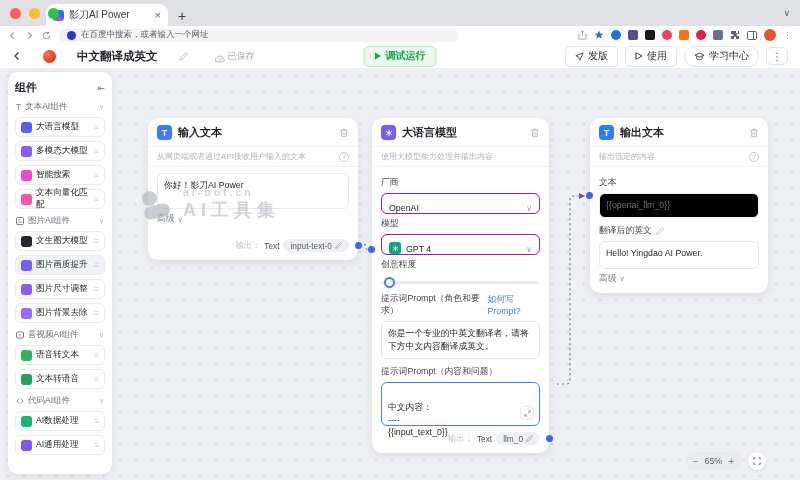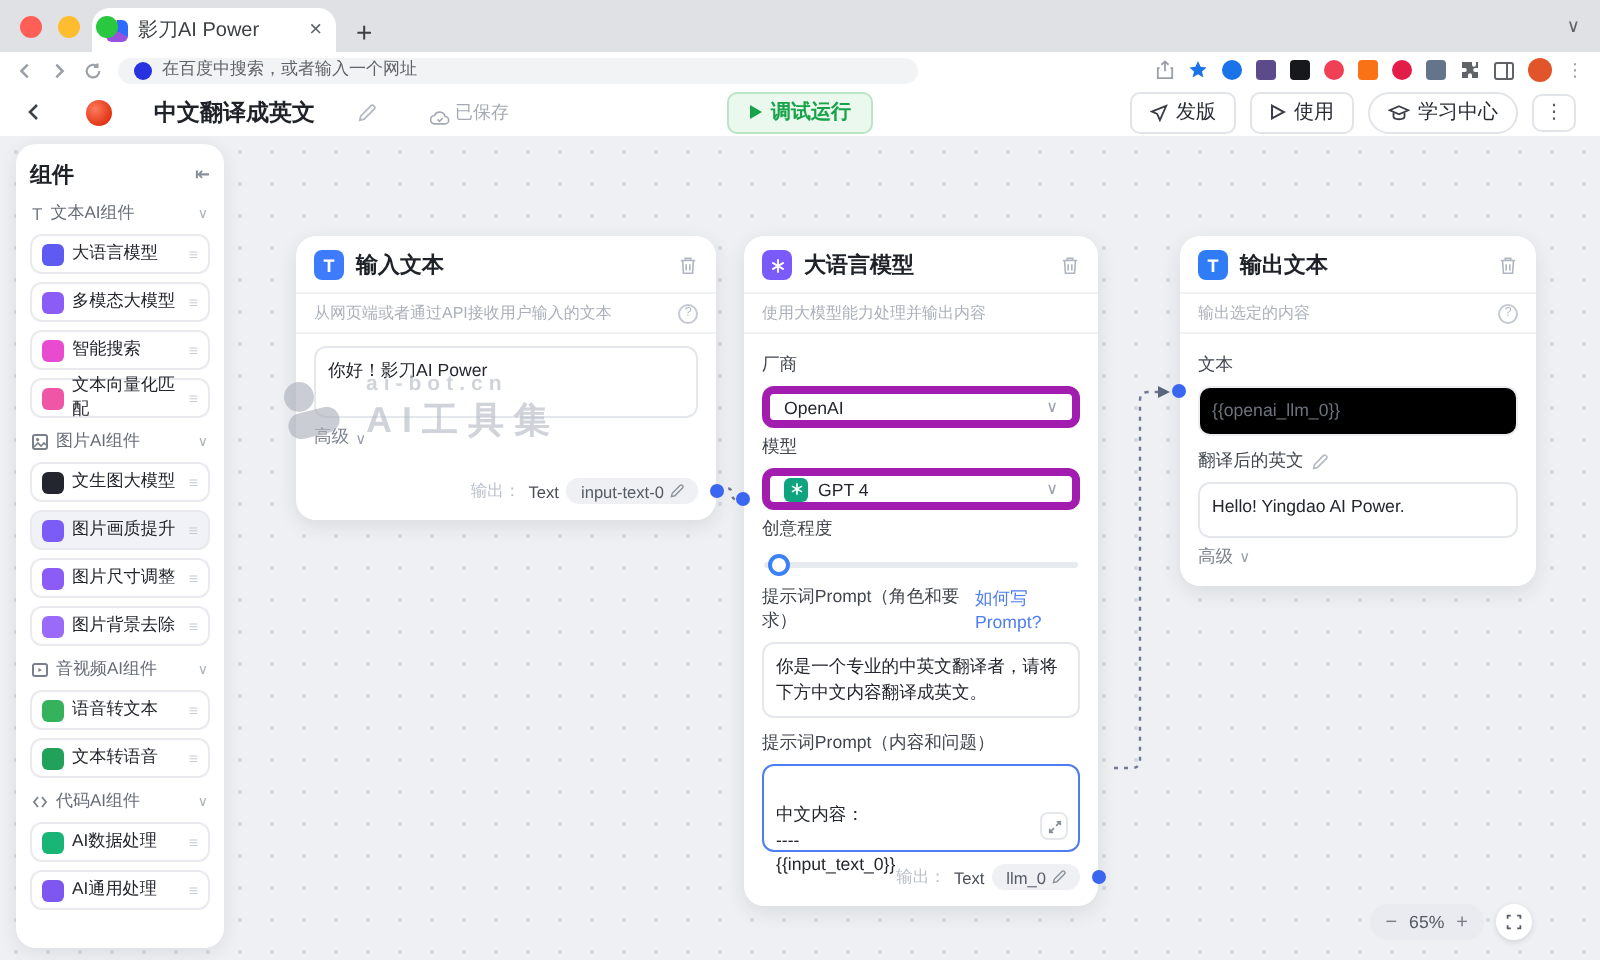--- a/index.html
+++ b/index.html
@@ -79,21 +79,21 @@
          display:flex;align-items:center;justify-content:center;flex:none}
   .nbody{padding:6px 9px 0}
   .flabel{font-size:8.8px;color:#40454e;margin:4px 0 4px;display:flex;gap:4px;align-items:center}
   .flabel .link{margin-left:auto;color:#4d7df2}
   .tbox{border:1px solid #e4e7ec;border-radius:6px;padding:5px 6px;font-size:8.8px;color:#23262d;line-height:1.45}
   .tbox.ro{background:#000000;border-color:#eceef2;color:#6d737d}
   .tbox.focus{border:1.5px solid #4d7df2;position:relative}
   .pre{white-space:pre-line}
   .expand{position:absolute;right:5px;bottom:5px;width:14px;height:14px;border:1px solid #e4e7ec;border-radius:4px;
           background:#fff;color:#8a909a;display:flex;align-items:center;justify-content:center}
-  .select{display:flex;align-items:center;gap:5px;border:4px solid #a21caf;border-radius:6px;height:21px;
+  .select{display:flex;align-items:flex-end;gap:5px;border:1px solid #a21caf;border-radius:6px;height:21px;
           padding:0 7px;font-size:8.8px;color:#23262d}
   .select .chev{margin-left:auto;color:#9aa0aa;font-size:8px}
   .gpt-ic{width:12px;height:12px;border-radius:3px;background:#10a37f;display:flex;align-items:center;justify-content:center;flex:none}
   .slider{position:relative;height:14px;margin:2px 1px 4px}
   .slider .track{position:absolute;left:0;right:0;top:6px;height:3px;border-radius:2px;background:#e7eaef}
   .slider .knob{position:absolute;left:2px;top:1.5px;width:11px;height:11px;border-radius:50%;background:#fff;border:2px solid #3b82f6}
   .adv{color:#7b828d;font-size:8.8px;padding:4px 9px 8px;display:flex;gap:3px;align-items:center}
   .adv .chev{color:#9aa0aa;font-size:7.5px}
   .nfooter{display:flex;align-items:center;justify-content:flex-end;gap:4px;padding:6px 9px 8px;font-size:8.3px;color:#b9bfc9}
   .ftype{color:#4a4f58}

